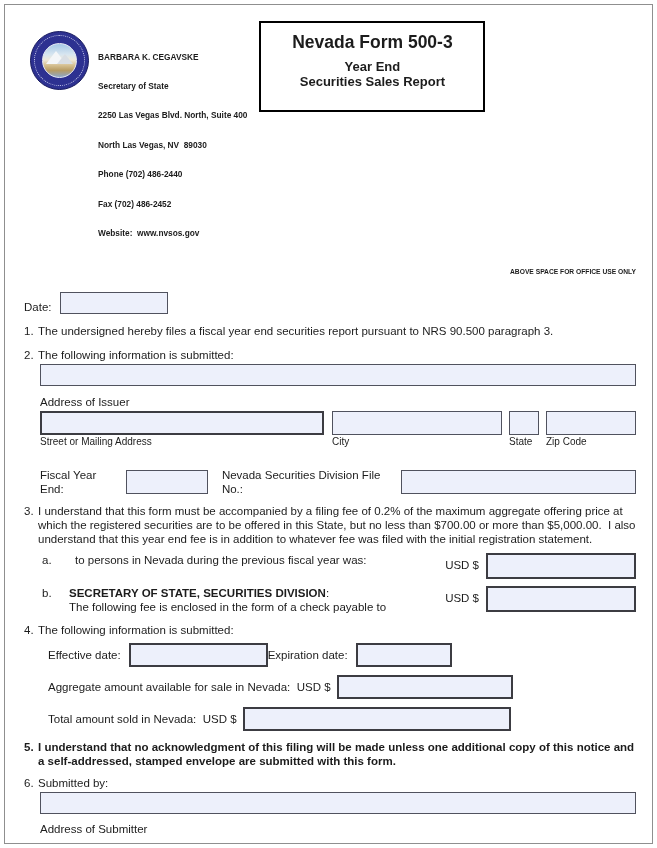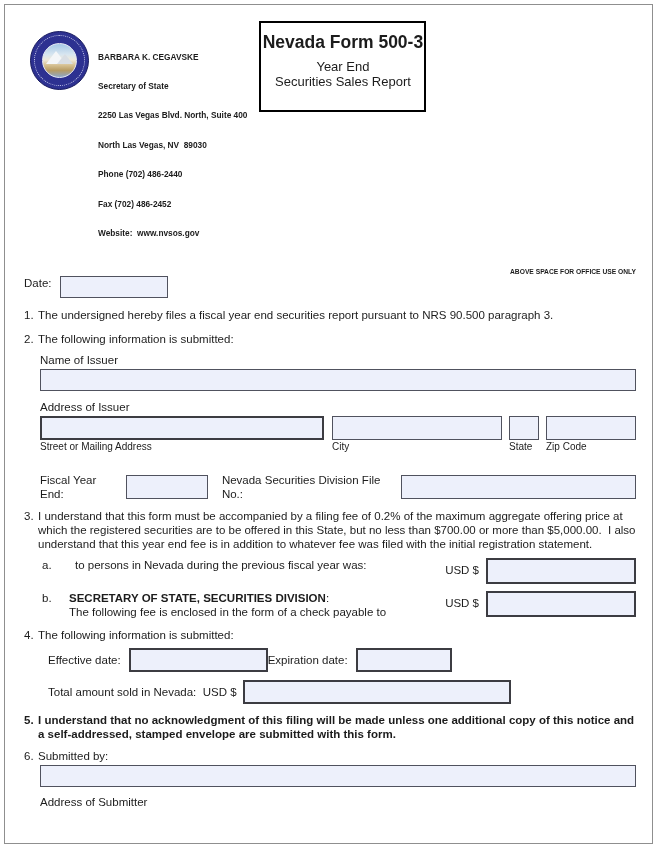--- a/index.html
+++ b/index.html
@@ -14,28 +14,28 @@
   .seal{width:57px;height:57px;border-radius:50%;background:#2d3191;border:1px solid #171a5e;
         position:relative;margin:10px 0 0 6px;flex:none;}
   .seal::before{content:"";position:absolute;inset:3px;border-radius:50%;border:1px dotted #c9cdec;}
   .seal-img{position:absolute;inset:11px;border-radius:50%;overflow:hidden;border:1px solid #e8e9f4;
         background:linear-gradient(180deg,#a6c8e6 0%,#d8e6f0 32%,#efe9da 48%,#d6c193 64%,#b79b63 80%,#8ea8c8 100%);}
   .seal-img::before{content:"";position:absolute;left:3px;top:7px;width:0;height:0;
         border-left:10px solid transparent;border-right:10px solid transparent;border-bottom:13px solid #f4f6f8;}
   .seal-img::after{content:"";position:absolute;left:14px;top:10px;width:0;height:0;
         border-left:8px solid transparent;border-right:8px solid transparent;border-bottom:10px solid #d9dee4;}
   .contact{margin:12px 0 0 9px;font-size:8.3px;line-height:9.8px;font-weight:bold;white-space:pre-wrap;}
-  .titlebox{margin-left:12px;width:167px;height:91px;border:2px solid #000;box-sizing:border-box;
+  .titlebox{margin-left:12px;width:226px;height:91px;border:2px solid #000;box-sizing:border-box;
         text-align:center;padding-top:9px;flex:none;}
   .form-title{font-size:17.5px;font-weight:bold;line-height:20px;}
-  .form-sub{font-size:13px;font-weight:normal;line-height:15px;}
+  .form-sub{font-size:13px;font-weight:bold;line-height:15px;}
   .form-sub.first{margin-top:7px;}
 
   .office-use{text-align:right;font-size:6.7px;font-weight:bold;line-height:8px;margin-top:10px;}
-  .date-row{display:flex;align-items:flex-start;margin-top:0px;}
+  .date-row{display:flex;align-items:flex-end;margin-top:16px;}
 
   
   input.f{background:#edf0fb;border:1px solid #50525e;height:22px;box-sizing:border-box;
         font-family:"Liberation Sans",sans-serif;font-size:11px;padding:0 4px;}
   input.thick{border:2px solid #3c3c42;}
   .lbl{white-space:pre-wrap;}
 
   .item{display:flex;margin-top:10px;}
   .num{width:14px;flex:none;}
   .itext{white-space:pre-wrap;flex:1;}
@@ -102,21 +102,20 @@
     <div class="item">
       <span class="num">1.</span>
       <div class="itext">The undersigned hereby files a fiscal year end securities report pursuant to NRS 90.500 paragraph 3.</div>
     </div>
 
     <div class="item">
       <span class="num">2.</span>
       <div class="itext">The following information is submitted:</div>
     </div>
 
-    <div class="indent sec-label lbl">Name of Issuer</div>
     <input class="f field-full indent" type="text" value="" style="">
 
     <div class="indent lbl" style="margin-top:9px;">Address of Issuer</div>
     <div class="addr-row">
       <input class="f thick street" type="text" value="" style="">
       <input class="f city" type="text" value="" style="">
       <input class="f state" type="text" value="" style="">
       <input class="f zip" type="text" value="" style="">
     </div>
     <div class="addr-labels">
@@ -166,20 +165,24 @@
       <div class="itext">The following information is submitted:</div>
     </div>
 
     <div class="row4" style="margin-top:6px;">
       <span class="lbl">Effective date:</span>
       <input class="f thick" style="width: 139px; height: 24px; margin-left: 8px;" type="text" value="">
       <span class="lbl" style="">Expiration date:</span>
       <input class="f thick" style="width: 96px; height: 24px; margin-left: 8px;" type="text" value="">
     </div>
 
+    <div class="row4" style="margin-top:8px;">
+      <span class="lbl">Aggregate amount available for sale in Nevada:  USD $</span>
+      <input class="f thick" style="width: 176px; height: 24px; margin-left: 6px;" type="text" value="">
+    </div>
 
     <div class="row4" style="margin-top:8px;">
       <span class="lbl">Total amount sold in Nevada:  USD $</span>
       <input class="f thick" style="width: 268px; height: 24px; margin-left: 6px;" type="text" value="">
     </div>
 
     <div class="item bold" style="margin-top:9px;">
       <span class="num">5.</span>
       <div class="itext">I understand that no acknowledgment of this filing will be made unless one additional copy of this notice and a self-addressed, stamped envelope are submitted with this form.</div>
     </div>

